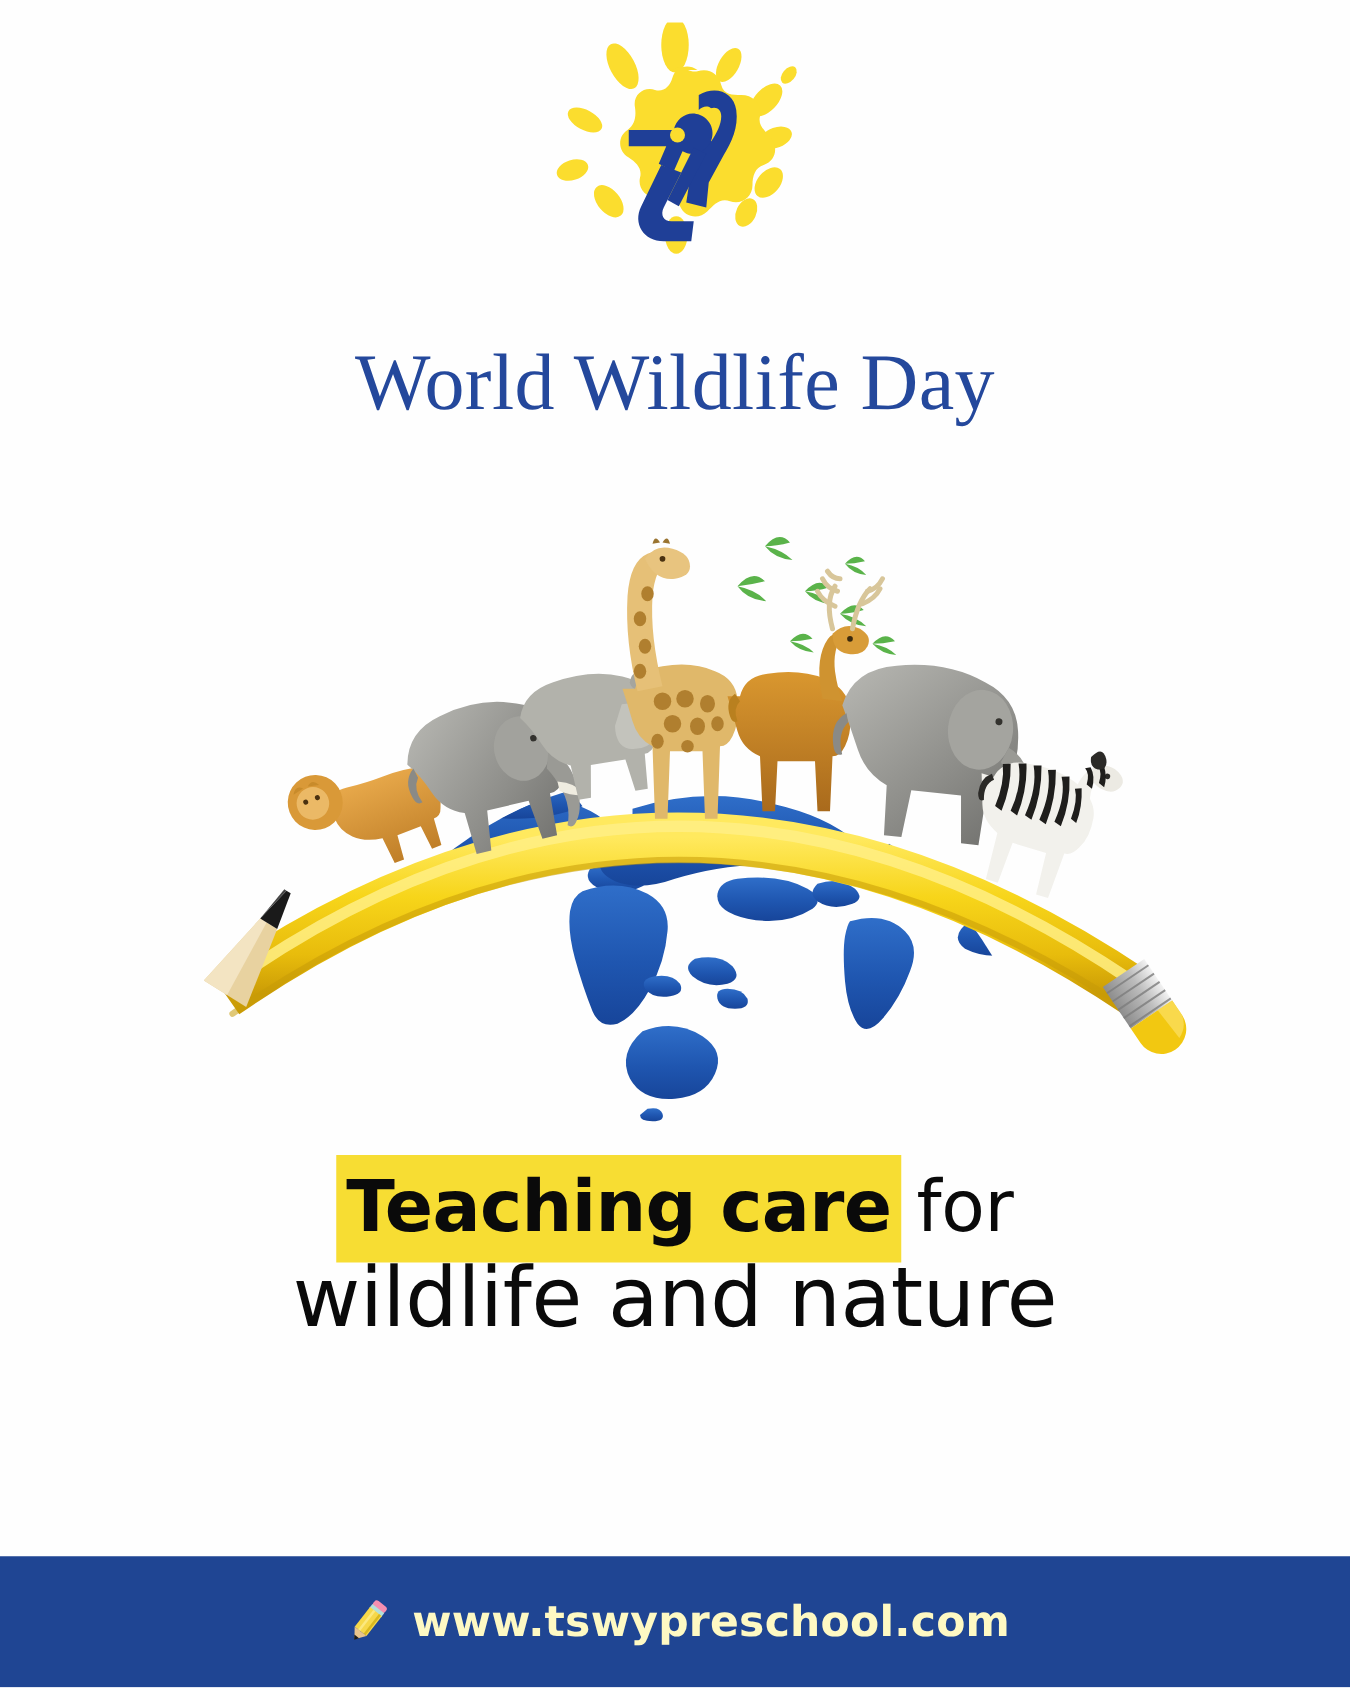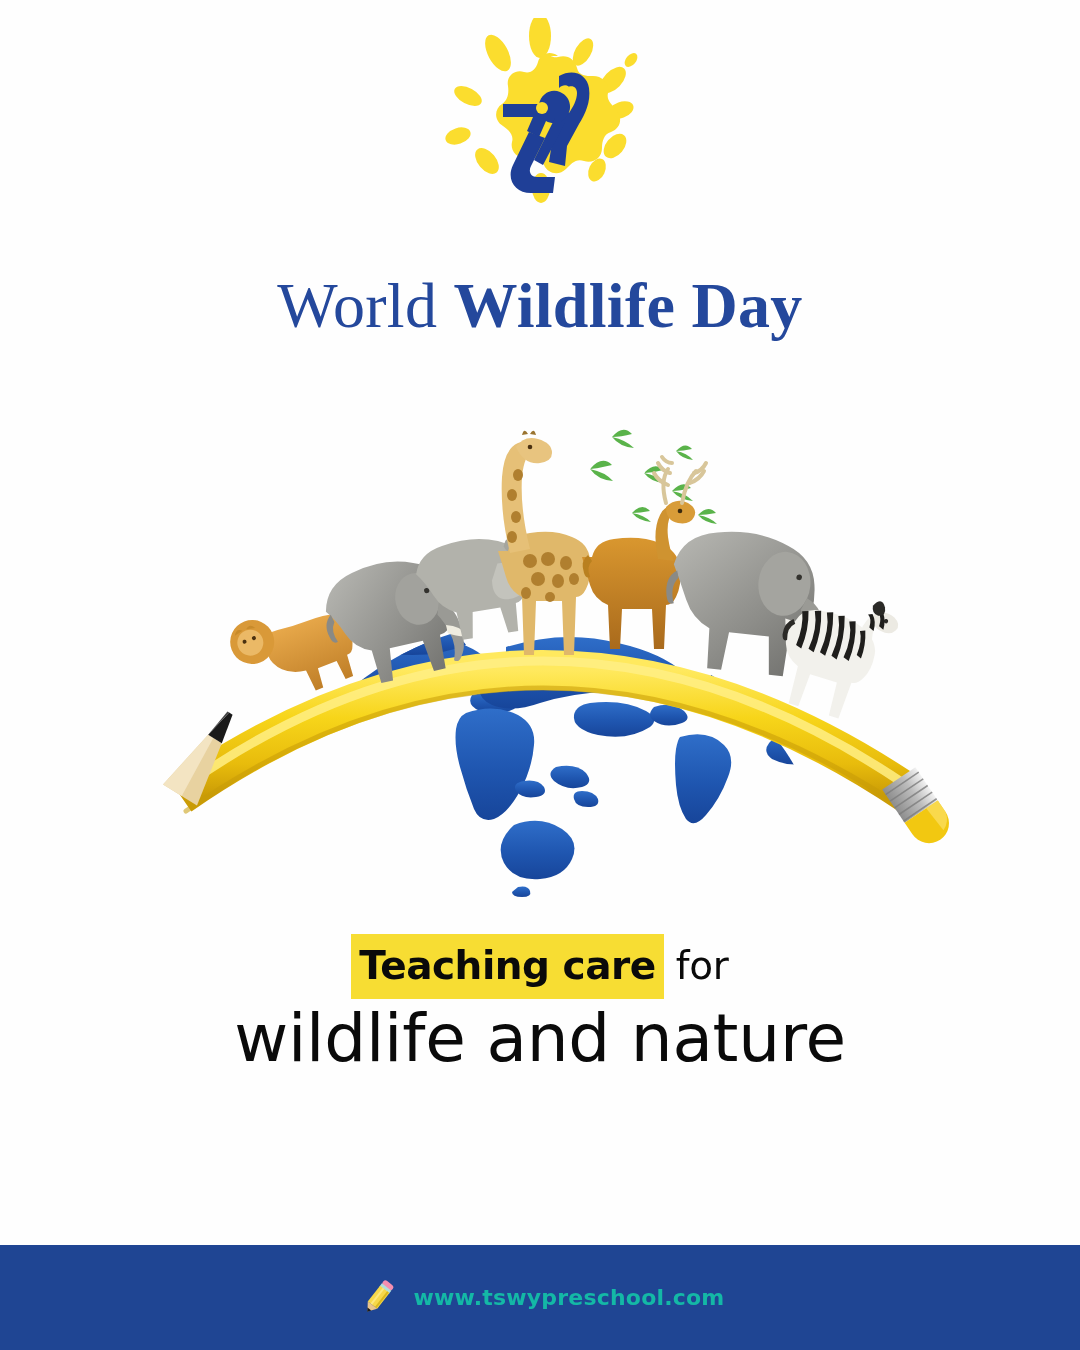--- a/index.html
+++ b/index.html
@@ -28,39 +28,39 @@
     position:absolute; left:0; top:272px; width:1080px;
     text-align:center;
     font-family:"Liberation Serif", serif;
     font-size:64px;
     line-height:1.05;
     color:#24489c;
     letter-spacing:0.3px;
     white-space:nowrap;
   }
   .title .t-light{ font-weight:400; }
-  .title .t-bold{ font-weight:700; }
+  .title .t-bold{ font-weight:400; }
 
   
   .art{
     position:absolute;
     left:120px; top:395px;
     width:840px; height:520px;
   }
   .art svg{ display:block; width:100%; height:100%; }
 
   
   .tagline{
     position:absolute; left:0; top:930px; width:1080px;
     text-align:center;
     font-family:"DejaVu Sans", sans-serif;
     color:#0a0a0a;
   }
   .tl-line1{
-    font-size:39px;
+    font-size:57px;
     line-height:72px;
     white-space:nowrap;
     display:block;
   }
   .tl-line2{
     font-size:66px;
     line-height:74px;
     white-space:nowrap;
     display:block;
     letter-spacing:-0.2px;
@@ -75,24 +75,24 @@
   }
   .tl-for{ font-weight:400; padding-left:12px; letter-spacing:-0.2px; }
 
   
   .footer{
     position:absolute; left:0; bottom:0; width:1080px; height:105px;
     background:#1f4593;
     display:flex; align-items:center; justify-content:center; gap:14px;
   }
   .footer-url{
-    color:#14b8a6;
+    color:#fef9c3;
     font-family:"DejaVu Sans", sans-serif;
     font-weight:700;
-    font-size:22px;
+    font-size:34px;
     letter-spacing:0.2px;
   }
   .pencil-emoji{ display:block; }
 </style>
 </head>
 <body>
 
 <div class="poster">
 
   <div class="logo-wrap">

